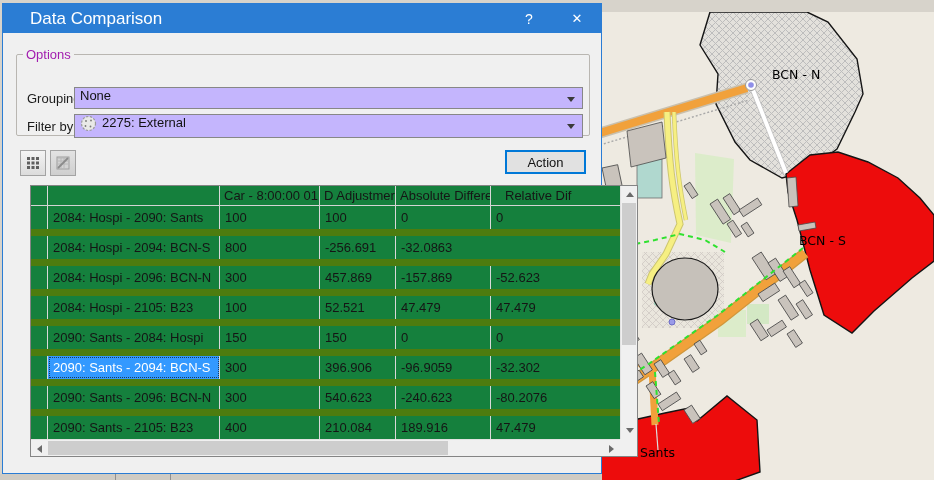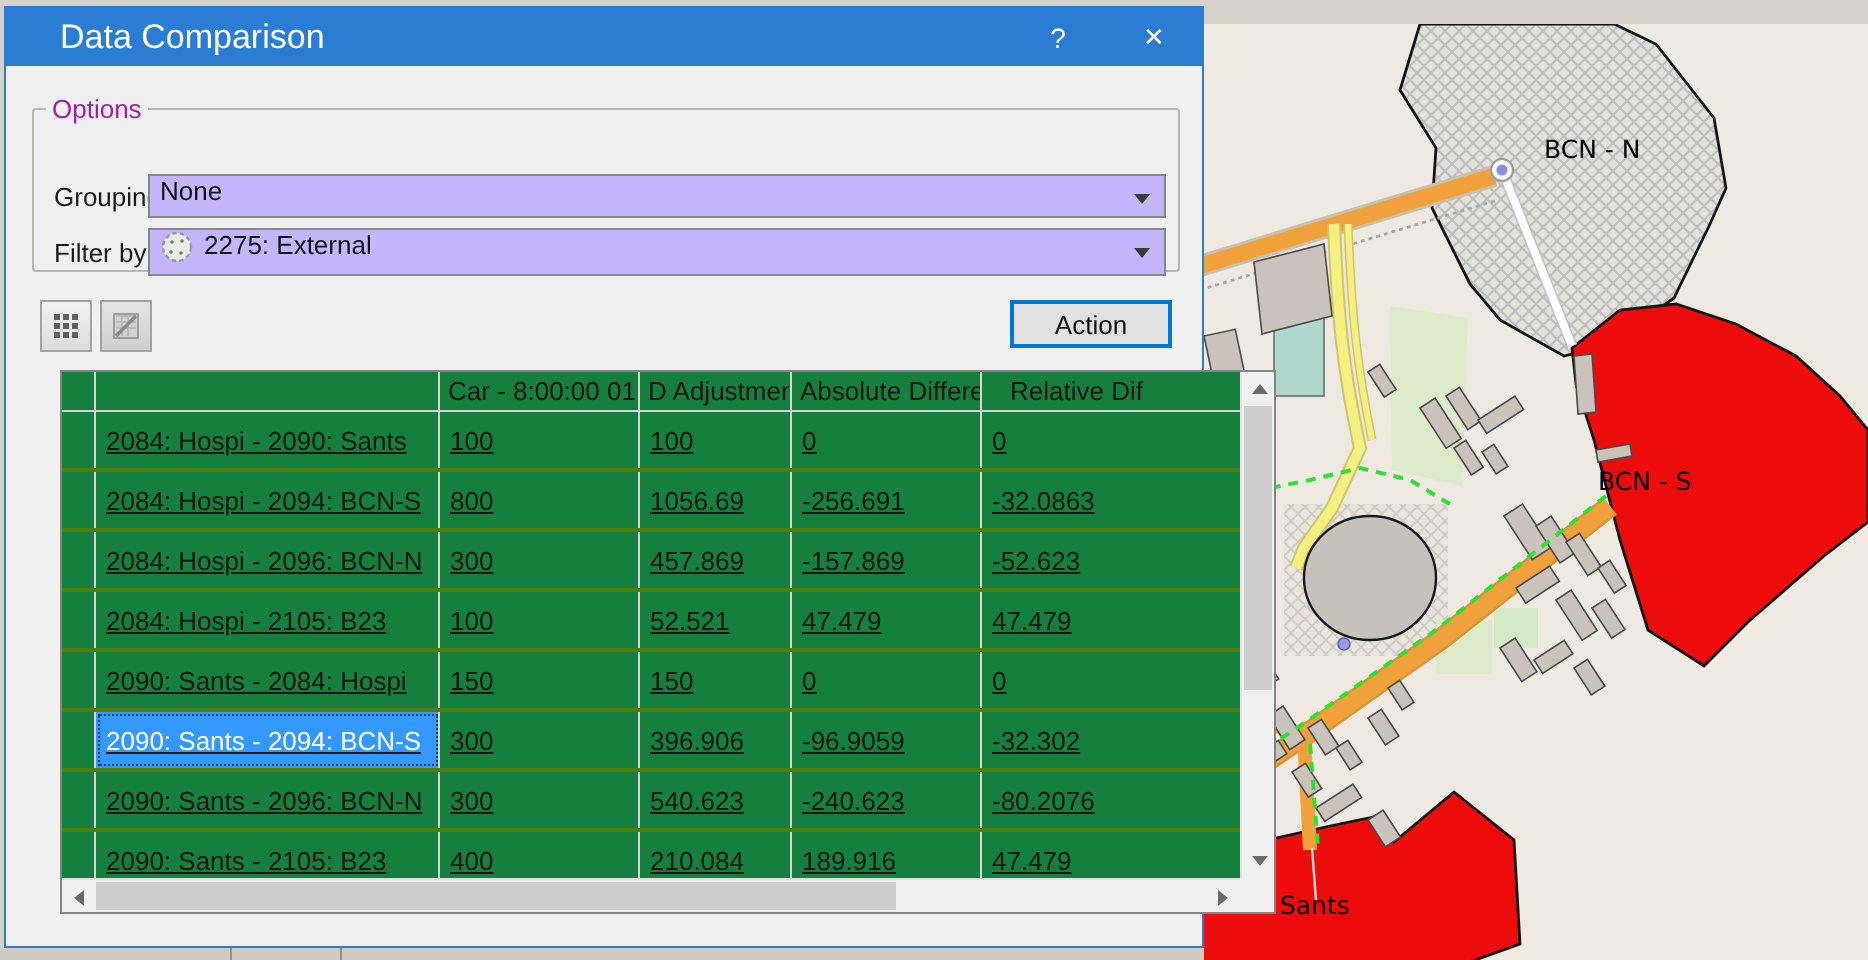--- a/index.html
+++ b/index.html
@@ -59,21 +59,21 @@
   .grid{position:absolute;left:27px;top:152px;width:608px;height:272px;background:#15803d;
         border:1px solid #848484;font-size:13px;color:#151515;overflow:hidden;}
   .gr-row{display:grid;grid-template-columns:17px 172px 100px 76px 95px 1fr;height:30px;}
   .gr-head{height:20px;border-bottom:1px solid #d4d4d4;}
   .cell{border-right:1px solid #d8d8d8;display:flex;align-items:center;padding:0 5px;
         overflow:hidden;white-space:nowrap;}
   .cell:last-child{border-right:none;}
   .hcell{padding:0 4px;}
   .hcell.rel{padding-left:14px;}
   .rows-clip{position:absolute;left:0;top:20px;right:17px;bottom:17px;overflow:hidden;}
-  .gr-row.data{border-bottom:2px solid #4d7c0f;text-decoration:underline;}
+  .gr-row.data{border-bottom:7px solid #4d7c0f;}
   .cell.sel{background:#3399ff;color:#fff;outline:1px dotted #1b3c5e;outline-offset:-2px;}
   .head-wrap{position:absolute;left:0;top:0;right:17px;height:20px;}
 
   
   .vscroll{position:absolute;right:0;top:0;width:17px;bottom:17px;background:#f0f0f0;border-left:1px solid #e2e2e2;}
   .hscroll{position:absolute;left:0;bottom:0;right:17px;height:17px;background:#f0f0f0;border-top:1px solid #e2e2e2;}
   .sb-corner{position:absolute;right:0;bottom:0;width:17px;height:17px;background:#f0f0f0;}
   .sb-btn{position:absolute;width:17px;height:17px;display:flex;align-items:center;justify-content:center;}
   .tri{width:0;height:0;}
   .tri.up{border-left:4px solid transparent;border-right:4px solid transparent;border-bottom:5px solid #6a6a6a;}
@@ -267,21 +267,20 @@
             <div class="cell">2084: Hospi - 2090: Sants</div>
             <div class="cell">100</div>
             <div class="cell">100</div>
             <div class="cell">0</div>
             <div class="cell">0</div>
           </div>
           <div class="gr-row data">
             <div class="cell"></div>
             <div class="cell">2084: Hospi - 2094: BCN-S</div>
             <div class="cell">800</div>
-            <div class="cell">1056.69</div>
             <div class="cell">-256.691</div>
             <div class="cell">-32.0863</div>
           </div>
           <div class="gr-row data">
             <div class="cell"></div>
             <div class="cell">2084: Hospi - 2096: BCN-N</div>
             <div class="cell">300</div>
             <div class="cell">457.869</div>
             <div class="cell">-157.869</div>
             <div class="cell">-52.623</div>

